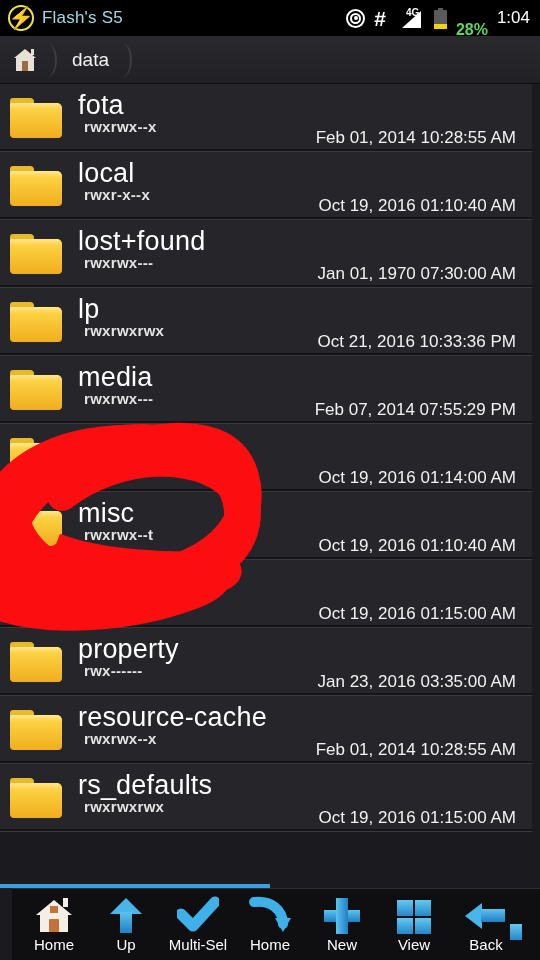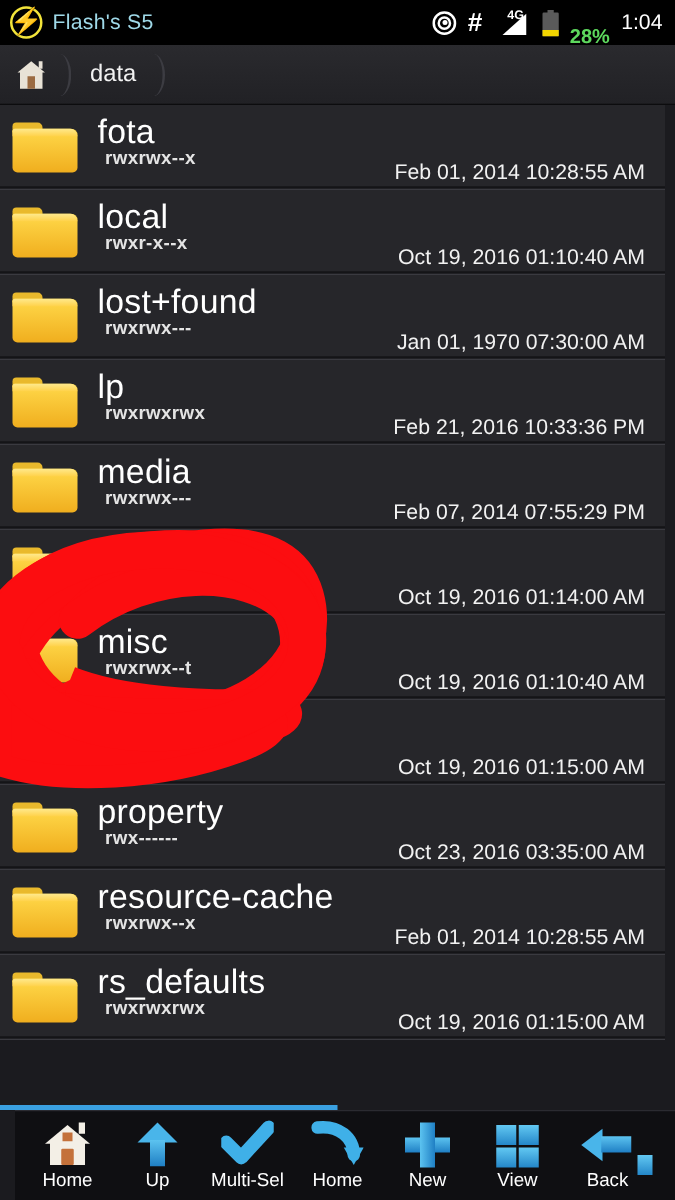--- a/index.html
+++ b/index.html
@@ -269,21 +269,21 @@
         <div class="fdate">Jan 01, 1970 07:30:00 AM</div>
       </div>
       <div class="row">
         <div class="folder">
           <div class="tab"></div>
           <div class="main"></div>
           <div class="lip"></div>
         </div>
         <div class="fname">lp</div>
         <div class="fperm">rwxrwxrwx</div>
-        <div class="fdate">Feb 21, 2016 10:33:36 PM</div>
+        <div class="fdate">Oct 21, 2016 10:33:36 PM</div>
       </div>
       <div class="row">
         <div class="folder">
           <div class="tab"></div>
           <div class="main"></div>
           <div class="lip"></div>
         </div>
         <div class="fname">media</div>
         <div class="fperm">rwxrwx---</div>
         <div class="fdate">Feb 07, 2014 07:55:29 PM</div>
@@ -319,21 +319,21 @@
         <div class="fdate">Oct 19, 2016 01:15:00 AM</div>
       </div>
       <div class="row">
         <div class="folder">
           <div class="tab"></div>
           <div class="main"></div>
           <div class="lip"></div>
         </div>
         <div class="fname">property</div>
         <div class="fperm">rwx------</div>
-        <div class="fdate">Oct 23, 2016 03:35:00 AM</div>
+        <div class="fdate">Jan 23, 2016 03:35:00 AM</div>
       </div>
       <div class="row">
         <div class="folder">
           <div class="tab"></div>
           <div class="main"></div>
           <div class="lip"></div>
         </div>
         <div class="fname">resource-cache</div>
         <div class="fperm">rwxrwx--x</div>
         <div class="fdate">Feb 01, 2014 10:28:55 AM</div>

